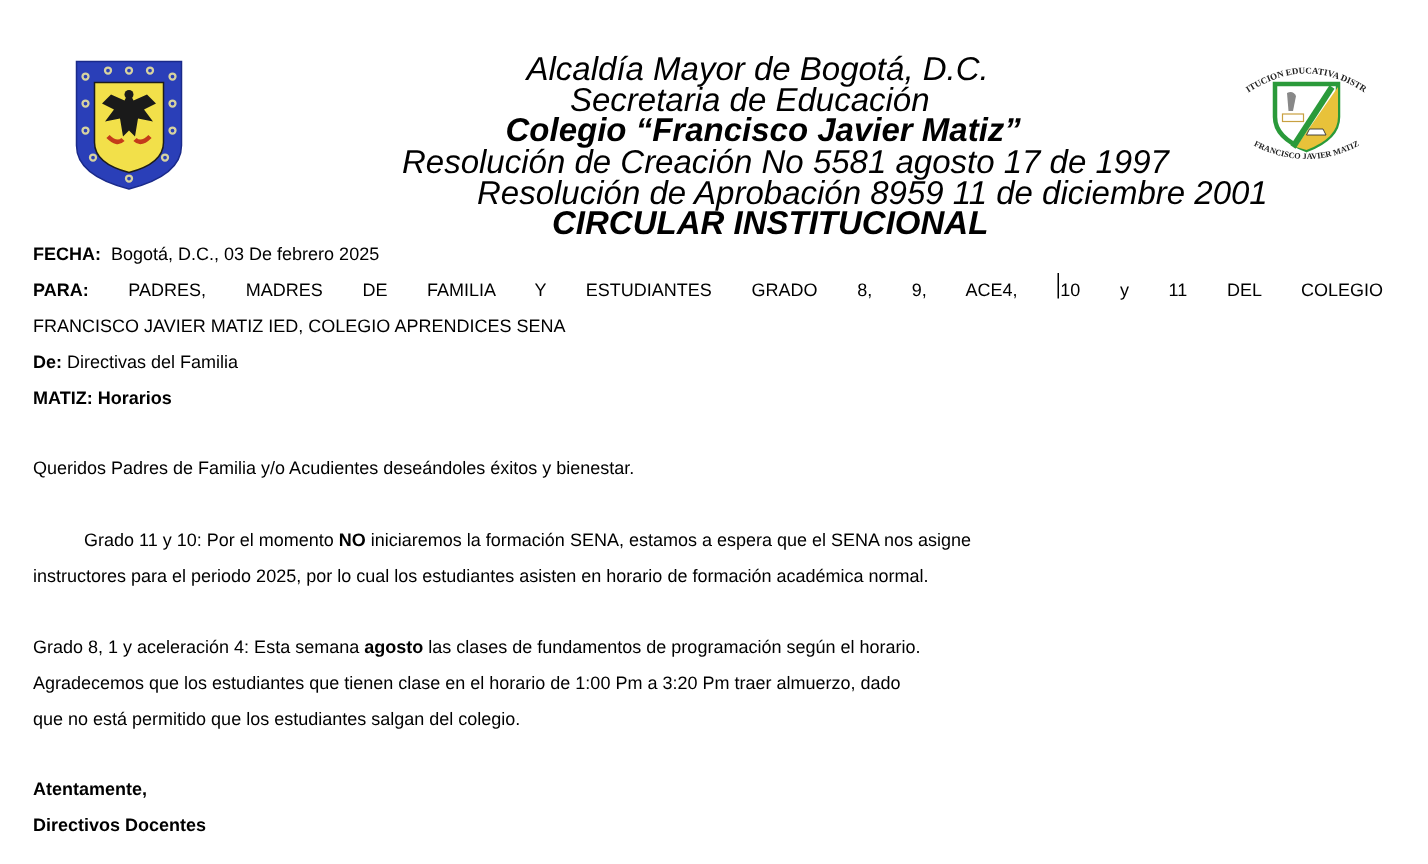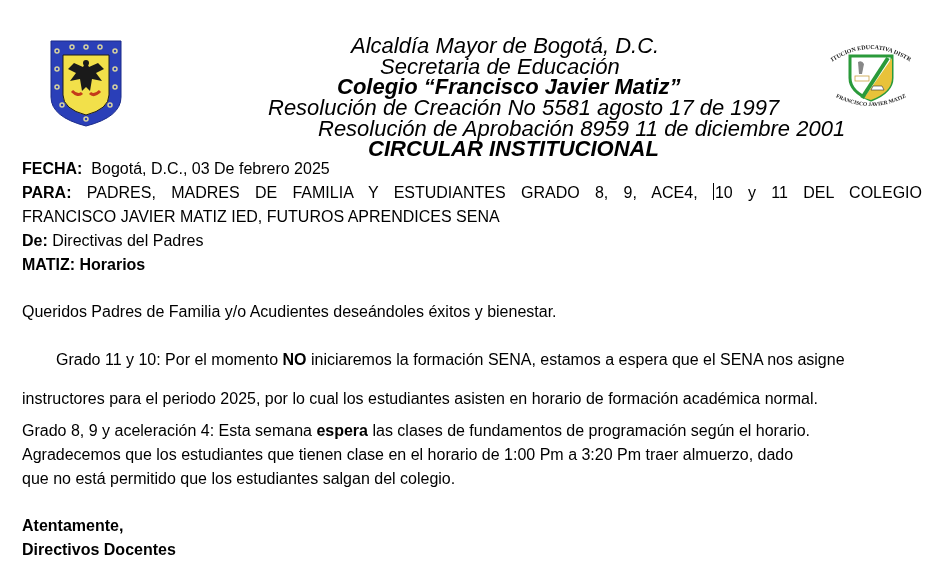--- a/index.html
+++ b/index.html
@@ -1,21 +1,21 @@
 <!DOCTYPE html>
 <html><head>
 <meta charset="utf-8">
 <style>
   html, body { margin:0; padding:0; background:#ffffff; }
   body { width:952px; height:576px; position:relative; overflow:hidden;
          font-family:"Liberation Sans", sans-serif; color:#000; font-size:16px; }
   .abs { position:absolute; }
   .hdr { position:absolute; white-space:nowrap; font-style:italic; font-size:22px; line-height:20px; }
   .hdr.b { font-weight:bold; }
-  .line { position:absolute; left:22px; white-space:nowrap; font-size:16px; line-height:22px; }
+  .line { position:absolute; left:22px; white-space:nowrap; font-size:12px; line-height:22px; }
   .b { font-weight:bold; }
   .just { left:22px; width:900px; text-align:justify; text-align-last:justify; white-space:normal; }
   .cursor { display:inline-block; width:1px; height:17px; background:#000; vertical-align:-2px; margin-right:1px; }
 </style>
 </head>
 <body>
 
 <div class="abs" style="left:48px; top:39px; width:76px; height:88px;">
   <svg width="76" height="88" viewBox="0 0 76 88">
     <path d="M3 2 L73 2 L73 58 Q73 78 38 87 Q3 78 3 58 Z" fill="#2a3fb8" stroke="#1a2a8a" stroke-width="1"></path>
@@ -69,39 +69,39 @@
 <div class="line" style="top:158px;">
   <span class="b">FECHA:</span>&nbsp;
   <span>Bogotá, D.C., 03 De febrero 2025</span>
 </div>
 
 <div class="line just" style="top:182px;">
   <span class="b">PARA:</span>
   <span>PADRES, MADRES DE FAMILIA Y ESTUDIANTES GRADO 8, 9, ACE4,</span>
   <span class="cursor"></span><span>10 y 11 DEL COLEGIO</span>
 </div>
-<div class="line" style="top:206px;">FRANCISCO JAVIER MATIZ IED, FUTUROS APRENDICES SENA</div>
+<div class="line" style="top:206px;">FRANCISCO JAVIER MATIZ IED, COLEGIO APRENDICES SENA</div>
 
 <div class="line" style="top:230px;">
   <span class="b">De:</span>
-  <span>Directivas del Padres</span>
+  <span>Directivas del Familia</span>
 </div>
 
 <div class="line b" style="top:254px;">
   <span>MATIZ:</span>
   <span>Horarios</span>
 </div>
 
 <div class="line" style="top:301px;">Queridos Padres de Familia y/o Acudientes deseándoles éxitos y bienestar.</div>
 
 <div class="line" style="top:349px;margin-left:34px;">
   <span>Grado 11 y 10: Por el momento </span><span class="b">NO</span><span> iniciaremos la formación SENA, estamos a espera que el SENA nos asigne</span>
 </div>
-<div class="line" style="top:388px;">instructores para el periodo 2025, por lo cual los estudiantes asisten en horario de formación académica normal.</div>
+<div class="line" style="top:373px;">instructores para el periodo 2025, por lo cual los estudiantes asisten en horario de formación académica normal.</div>
 
 <div class="line" style="top:420px;">
-  <span>Grado 8, 9 y aceleración 4: Esta semana </span><span class="b">espera</span><span> las clases de fundamentos de programación según el horario.</span>
+  <span>Grado 8, 1 y aceleración 4: Esta semana </span><span class="b">agosto</span><span> las clases de fundamentos de programación según el horario.</span>
 </div>
 <div class="line" style="top:444px;">Agradecemos que los estudiantes que tienen clase en el horario de 1:00 Pm a 3:20 Pm traer almuerzo, dado</div>
 <div class="line" style="top:468px;">que no está permitido que los estudiantes salgan del colegio.</div>
 
 <div class="line b" style="top:515px;">Atentamente,</div>
 <div class="line b" style="top:539px;">Directivos Docentes</div>
 
 </body></html>

